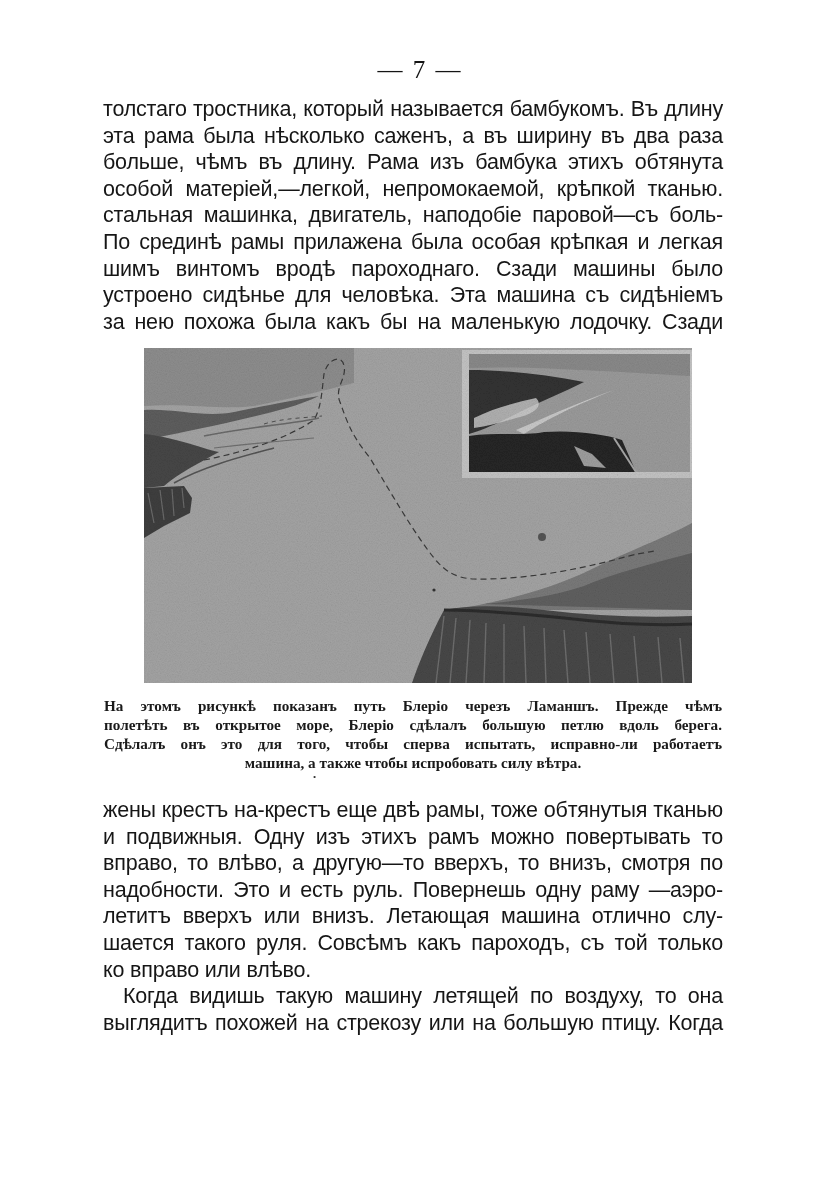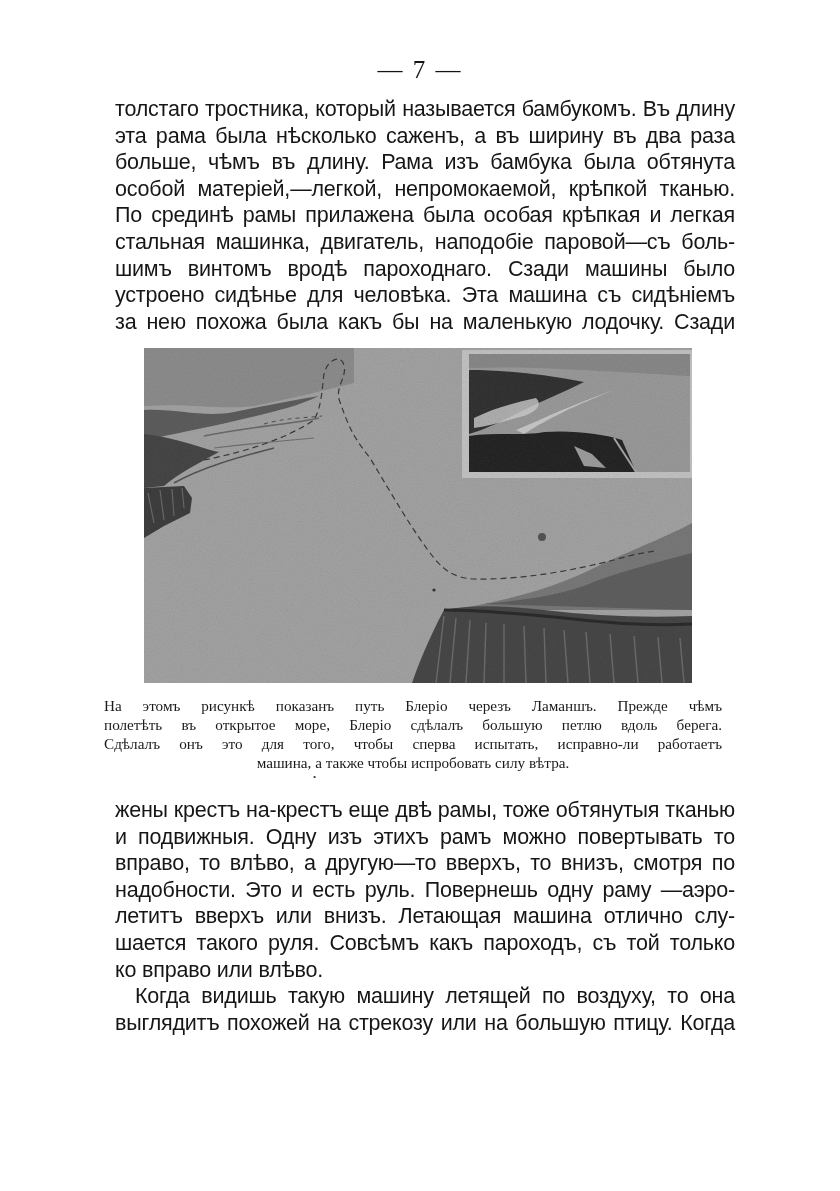--- a/index.html
+++ b/index.html
@@ -20,21 +20,21 @@
       top: 56px;
       left: 0;
       width: 840px;
       text-align: center;
       font-size: 25px;
       font-family: "Liberation Serif", serif;
       letter-spacing: 2px;
     }
     .body-text {
       position: absolute;
-      left: 115px;
+      left: 103px;
       width: 620px;
       font-family: "Liberation Sans Narrow", "Liberation Sans", sans-serif;
       font-size: 21.5px;
       line-height: 26.6px;
       letter-spacing: -0.2px;
       color: #161616;
     }
     .body-text .line {
       display: block;
       white-space: nowrap;
@@ -64,20 +64,21 @@
 
     .caption {
       position: absolute;
       left: 104px;
       top: 696px;
       width: 618px;
       font-family: "Liberation Serif", serif;
       font-size: 15.2px;
       line-height: 19px;
       color: #1a1a1a;
+      font-weight: bold;
     }
     .caption .line {
       display: block;
       white-space: nowrap;
       text-align: justify;
       text-align-last: justify;
       height: 19px;
     }
     .caption .line.center {
       text-align-last: center;
@@ -91,24 +92,24 @@
     }
   </style>
 </head>
 <body>
 
 <div class="page-number">— 7 —</div>
 
 <div class="body-text block-top">
   <span class="line">толстаго тростника, который называется бамбукомъ. Въ длину</span>
   <span class="line">эта рама была нѣсколько саженъ, а въ ширину въ два раза</span>
-  <span class="line">больше, чѣмъ въ длину. Рама изъ бамбука была обтянута</span>
+  <span class="line">больше, чѣмъ въ длину. Рама изъ бамбука этихъ обтянута</span>
   <span class="line">особой матеріей,—легкой, непромокаемой, крѣпкой тканью.</span>
+  <span class="line">стальная машинка, двигатель, наподобіе паровой—съ боль-</span>
   <span class="line">По срединѣ рамы прилажена была особая крѣпкая и легкая</span>
-  <span class="line">стальная машинка, двигатель, наподобіе паровой—съ боль-</span>
   <span class="line">шимъ винтомъ вродѣ пароходнаго. Сзади машины было</span>
   <span class="line">устроено сидѣнье для человѣка. Эта машина съ сидѣніемъ</span>
   <span class="line">за нею похожа была какъ бы на маленькую лодочку. Сзади</span>
 </div>
 
 <div class="figure">
   <svg width="548" height="335" viewBox="0 0 548 335" xmlns="http://www.w3.org/2000/svg">
     <defs>
       <filter id="grain" x="0" y="0" width="100%" height="100%">
         <feTurbulence type="fractalNoise" baseFrequency="0.9" numOctaves="2" seed="3" result="n"></feTurbulence>

